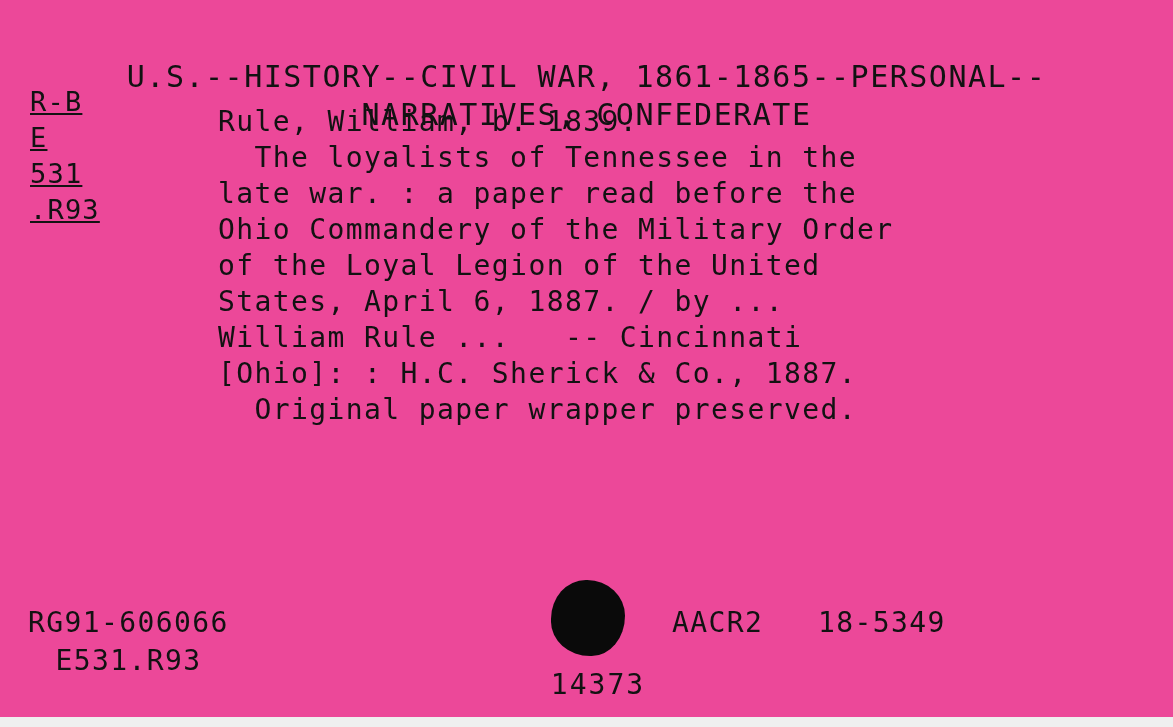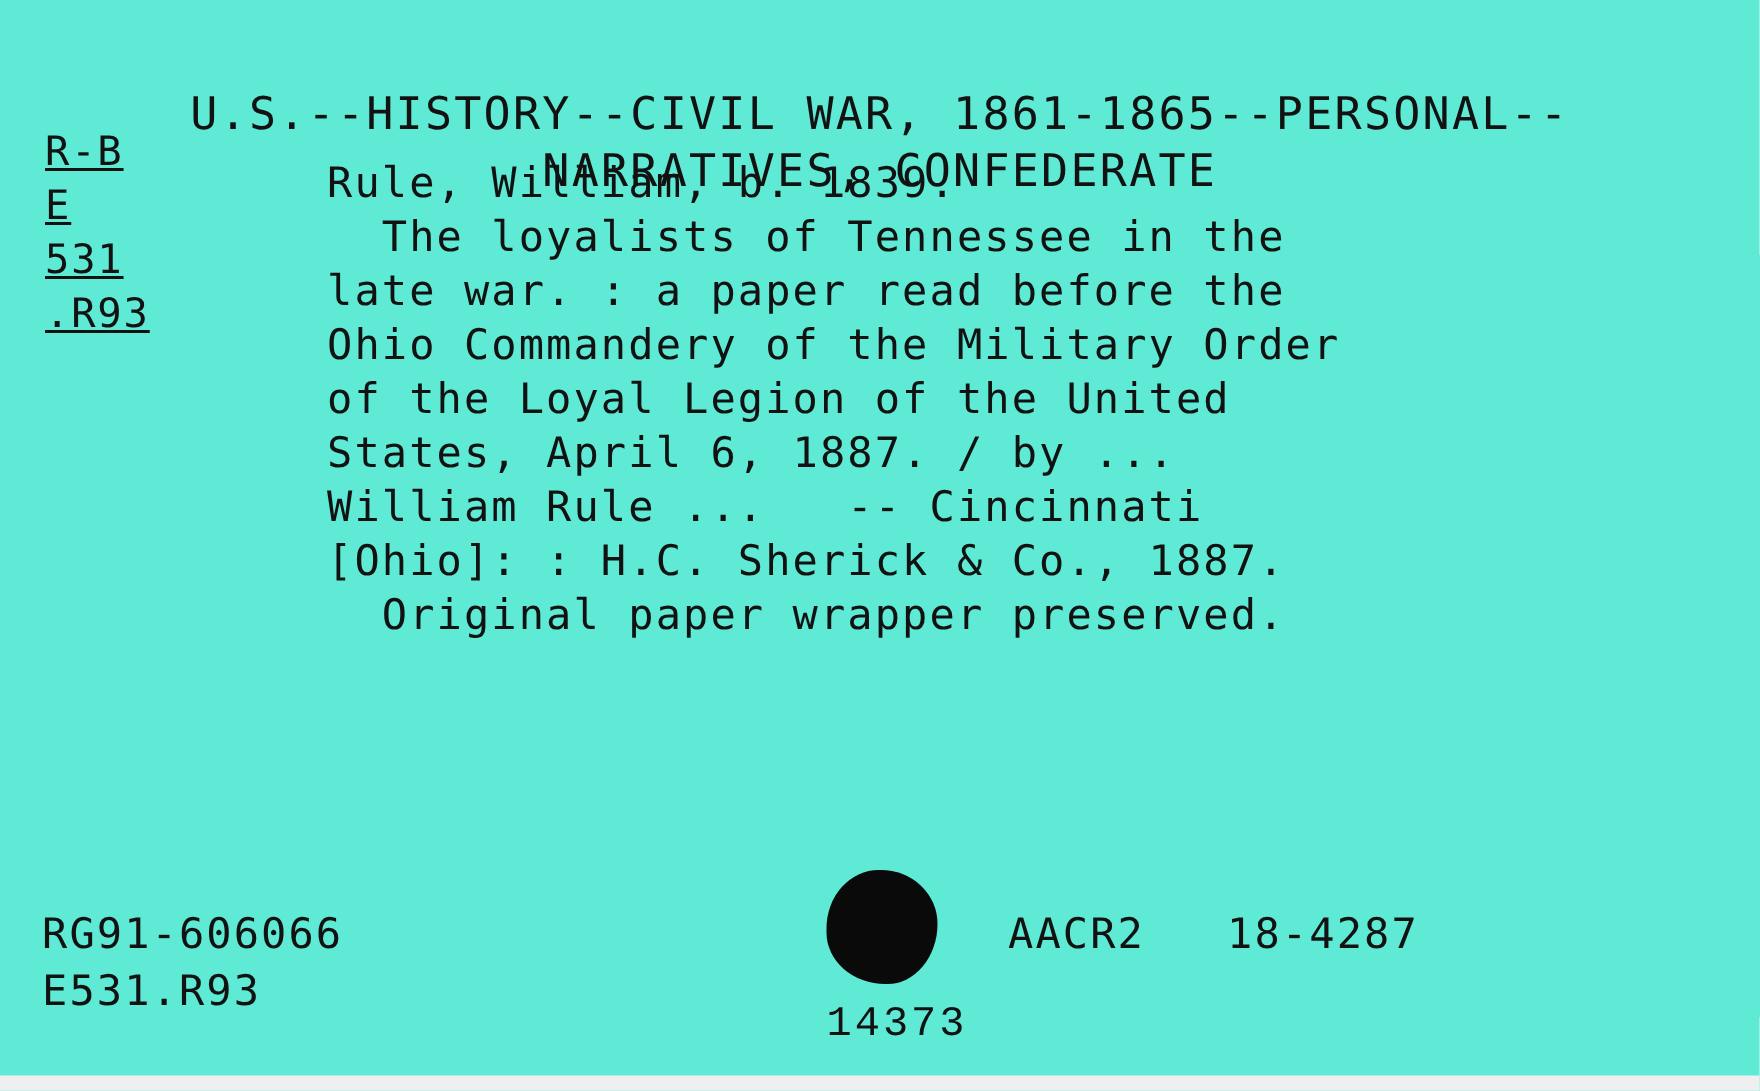--- a/index.html
+++ b/index.html
@@ -11,21 +11,21 @@
     width: 1173px;
     height: 727px;
     overflow: hidden;
     font-family: "DejaVu Sans Mono", "Liberation Mono", monospace;
     color: #121212;
   }
   .card {
     position: relative;
     width: 1173px;
     height: 727px;
-    background: #5eead4;
+    background: #ec4899;
     box-sizing: border-box;
   }
   
   .card::after {
     content: "";
     position: absolute;
     left: 0; right: 0; bottom: 0;
     height: 10px;
     background: #efefef;
     pointer-events: none;
@@ -84,21 +84,21 @@
   .tracing .hang { margin-left: -88px; }
 
   .footer-left {
     position: absolute;
     left: 28px;
     top: 604px;
     font-size: 28px;
     line-height: 38px;
     letter-spacing: 1.4px;
   }
-  .footer-left div { white-space: pre; }
+  .footer-left div { white-space: pre; text-align: center; }
 
   .blot {
     position: absolute;
     left: 551px;
     top: 580px;
     width: 74px;
     height: 76px;
     background: #0a0a0a;
     border-radius: 48% 52% 46% 54% / 52% 48% 54% 46%;
   }
@@ -115,21 +115,20 @@
   .footer-center {
     position: absolute;
     left: 0;
     top: 668px;
     width: 1166px;
     text-align: center;
     font-size: 28px;
     letter-spacing: 2px;
     padding-left: 30px;
     box-sizing: border-box;
-    font-family: Liberation Mono, monospace;
   }
 </style>
 </head>
 <body>
 
 <div class="card">
 
   <div class="heading">
     <span>U.S.--HISTORY--CIVIL WAR, 1861-1865--PERSONAL--</span>
     <span class="line2">NARRATIVES, CONFEDERATE</span>
@@ -155,17 +154,17 @@
   </div>
 
 
   <div class="footer-left">
     <div>RG91-606066</div>
     <div>E531.R93</div>
   </div>
 
   <div class="blot"></div>
 
-  <div class="footer-right">AACR2   18-4287</div>
+  <div class="footer-right">AACR2   18-5349</div>
 
   <div class="footer-center">14373</div>
 
 </div>
 
 </body></html>

